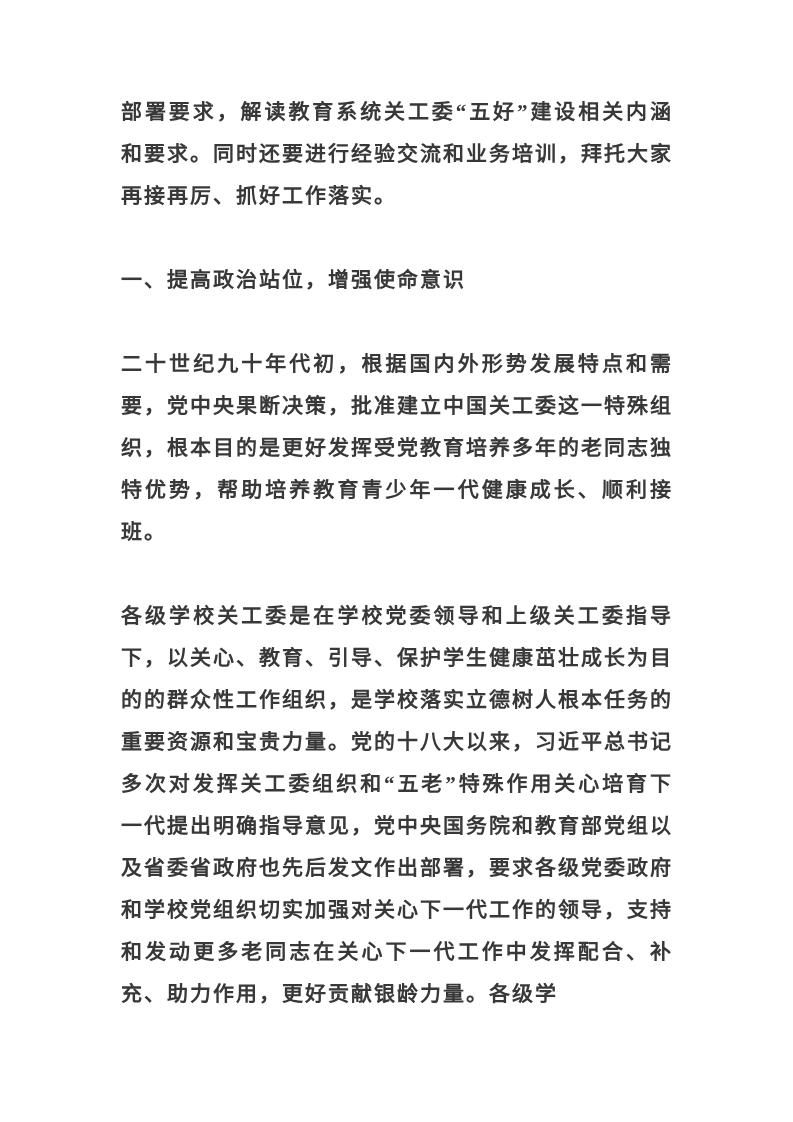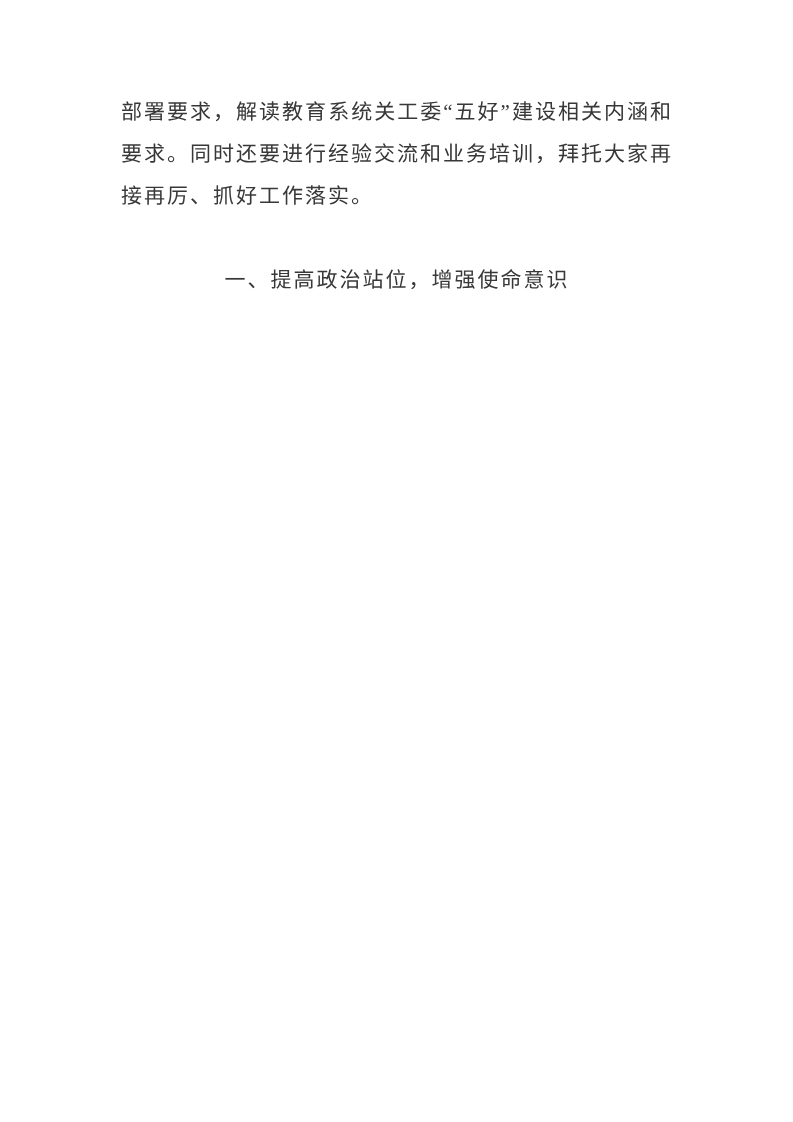--- a/index.html
+++ b/index.html
@@ -26,29 +26,31 @@
     margin-left: 121px;
     color: #383838;
   }
   .para {
     margin: 0 0 42px 0;
     font-size: 21px;
     line-height: 42px;
     letter-spacing: 2px;
     text-align: justify;
     text-justify: inter-ideograph;
-    font-weight: 400;
+    font-weight: 700;
     word-break: break-all;
     overflow-wrap: break-word;
   }
   .para.heading {
-    text-align: center;
+    text-align: left;
   }
 </style>
 </head>
 <body>
 
 <main class="page">
   <article class="content">
     <p class="para">部署要求，解读教育系统关工委“五好”建设相关内涵和要求。同时还要进行经验交流和业务培训，拜托大家再接再厉、抓好工作落实。</p>
     <p class="para heading">一、提高政治站位，增强使命意识</p>
+    <p class="para">二十世纪九十年代初，根据国内外形势发展特点和需要，党中央果断决策，批准建立中国关工委这一特殊组织，根本目的是更好发挥受党教育培养多年的老同志独特优势，帮助培养教育青少年一代健康成长、顺利接班。</p>
+    <p class="para">各级学校关工委是在学校党委领导和上级关工委指导下，以关心、教育、引导、保护学生健康茁壮成长为目的的群众性工作组织，是学校落实立德树人根本任务的重要资源和宝贵力量。党的十八大以来，习近平总书记多次对发挥关工委组织和“五老”特殊作用关心培育下一代提出明确指导意见，党中央国务院和教育部党组以及省委省政府也先后发文作出部署，要求各级党委政府和学校党组织切实加强对关心下一代工作的领导，支持和发动更多老同志在关心下一代工作中发挥配合、补充、助力作用，更好贡献银龄力量。各级学</p>
   </article>
 </main>
 
 </body></html>

